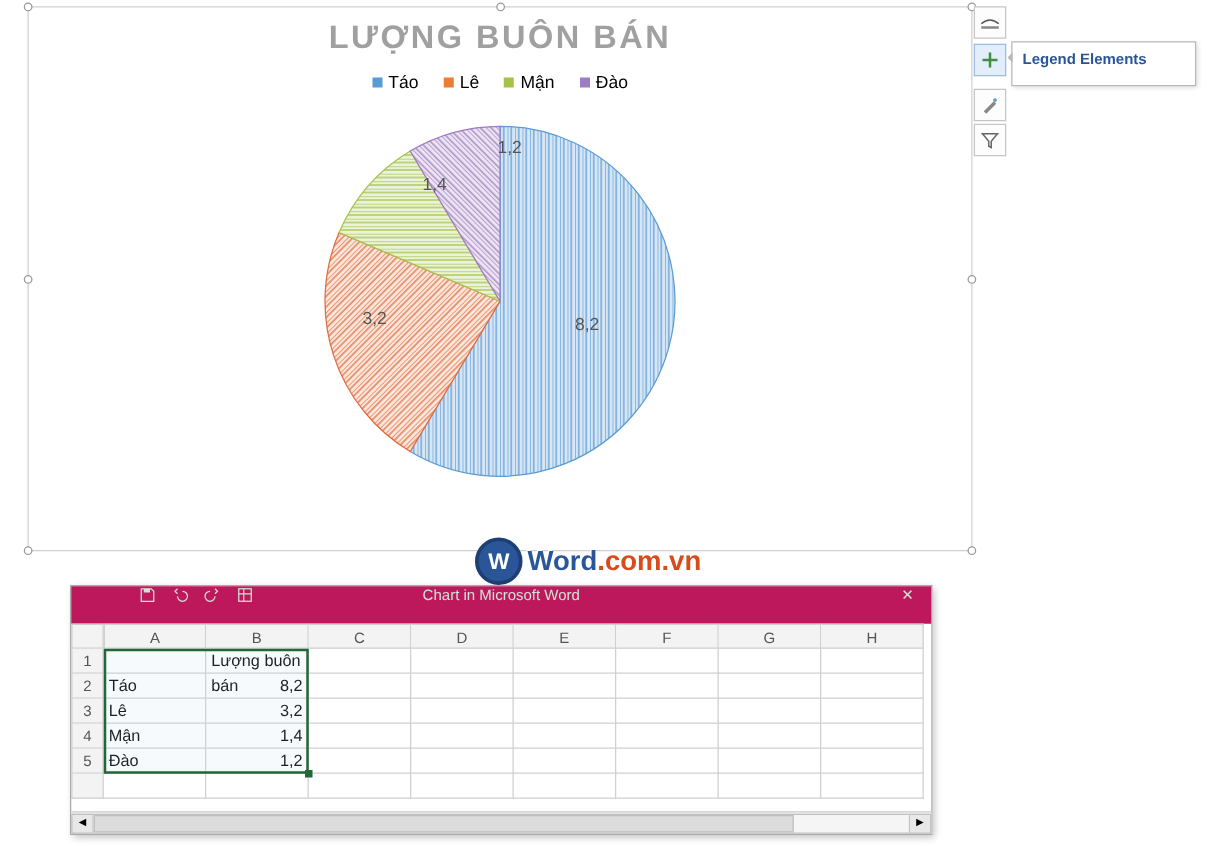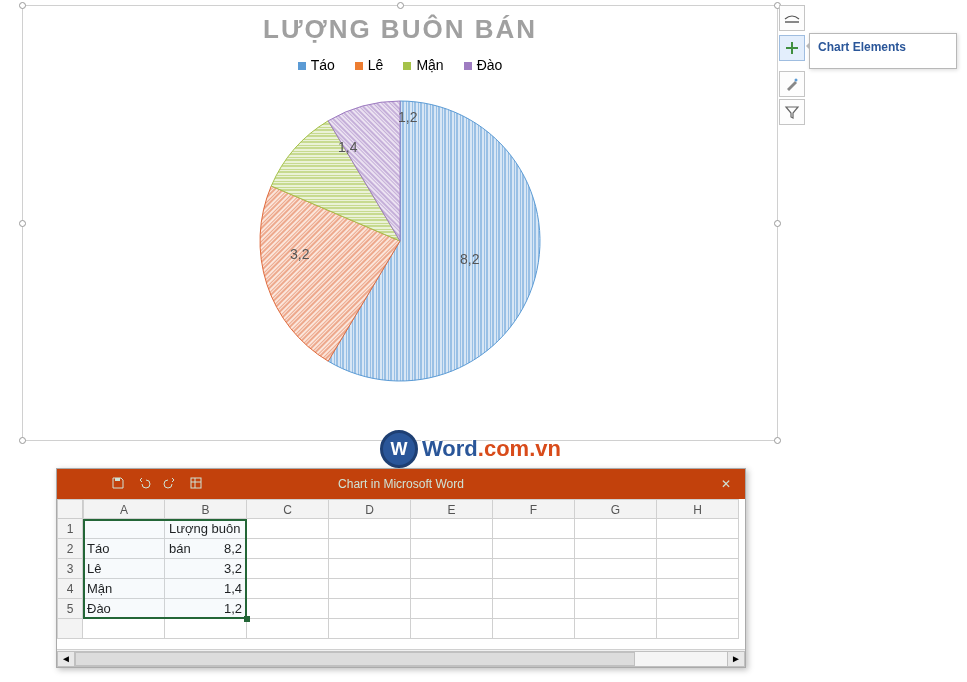--- a/index.html
+++ b/index.html
@@ -28,21 +28,21 @@
 .ce-opt.hl { background: #e3eefc; }
 .ce-opt input { margin-right: 6px; }
 .ce-arrow { margin-left: auto; color: #555; font-size: 10px; }
 
 .watermark { position: absolute; left: 380px; top: 430px; display: flex; align-items: center; font-weight: 700; font-size: 22px; }
 .wm-badge { width: 38px; height: 38px; border-radius: 50%; background: #2a5699; color: #fff; display: flex; align-items: center; justify-content: center; font-size: 18px; border: 3px solid #1e3f73; margin-right: 4px; }
 .wm-text1 { color: #2a5699; text-shadow: 1px 1px 0 #fff, -1px -1px 0 #fff; }
 .wm-text2 { color: #d84b1a; text-shadow: 1px 1px 0 #fff, -1px -1px 0 #fff; }
 
 .mini-excel { position: absolute; left: 56px; top: 468px; width: 690px; height: 200px; border: 1px solid #aaa; box-shadow: 2px 2px 6px rgba(0,0,0,.25); background: #fff; }
-.mx-header { height: 30px; background: #c2410c; color: #d5e8dc; display: flex; align-items: center; font-size: 12px; padding-left: 44px; }
+.mx-header { height: 30px; background: #be185d; color: #d5e8dc; display: flex; align-items: flex-start; font-size: 12px; padding-left: 44px; }
 .mx-qa { display: flex; align-items: center; padding-left: 10px; gap: 12px; }
 .mx-qa svg { width: 14px; height: 14px; fill: #d5e8dc; }
 .mx-title { position: absolute; left: 0; right: 0; text-align: center; font-size: 12px; color: #cfe3d6; pointer-events: none; }
 .mx-close { margin-left: auto; padding: 0 14px; cursor: pointer; color: #cfe3d6; }
 .mx-grid { position: relative; }
 .mx-selectall { position: absolute; left: 0; top: 0; width: 26px; height: 20px; border: 1px solid #ccc; background: #f3f3f3; }
 .mx-cols { display: flex; margin-left: 26px; }
 .mx-col { width: 82px; height: 20px; border: 1px solid #d0d0d0; border-left: none; background: #f3f3f3; text-align: center; font-size: 12px; color: #555; line-height: 20px; }
 .mx-col:first-child { border-left: 1px solid #d0d0d0; }
 .mx-body { position: relative; }
@@ -121,21 +121,21 @@
         <rect x="1" y="11" width="14" height="2" fill="#888"></rect>
       </svg>
   </div>
   <div class="rib-row">
     <div class="side-btn active" title="Chart Elements">
       <svg viewBox="0 0 16 16">
           <path d="M8 2v12M2 8h12" stroke="#3f8f3f" stroke-width="2"></path>
         </svg>
     </div>
     <div class="ce-panel">
-      <div class="ce-title">Chart Elements</div>
+      <div class="ce-title">Legend Elements</div>
     </div>
   </div>
   <div class="side-btn" title="Chart Styles">
     <svg viewBox="0 0 16 16">
         <path d="M3 13 L11 5 L13 7 L5 15 Z" fill="#888"></path>
         <circle cx="12" cy="4" r="1.5" fill="#5b9bd5"></circle>
       </svg>
   </div>
   <div class="side-btn" title="Chart Filters">
     <svg viewBox="0 0 16 16">

